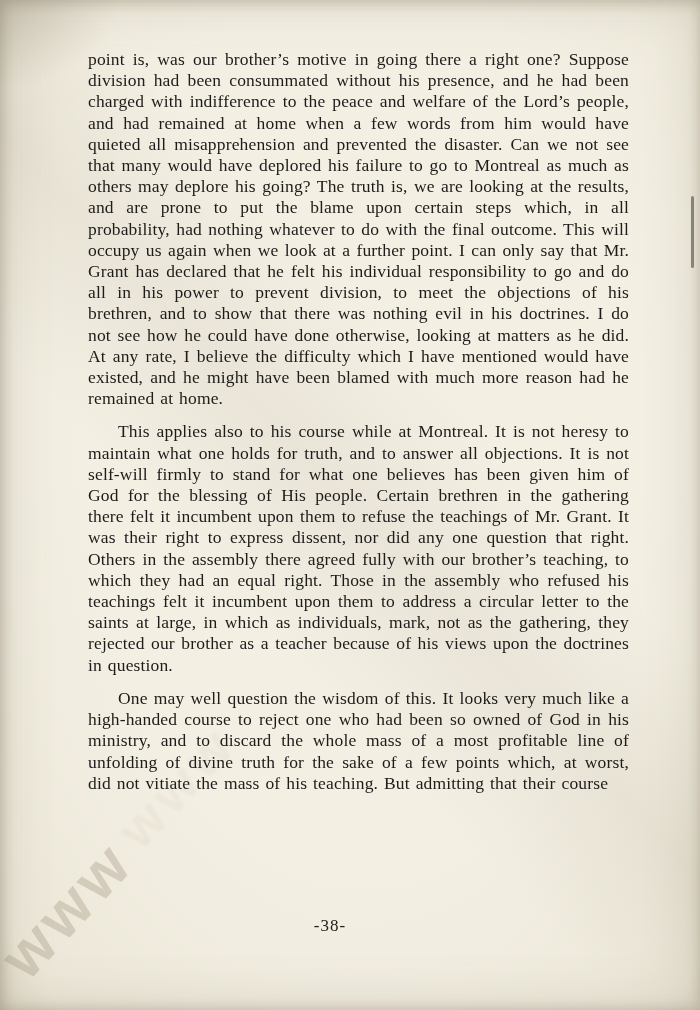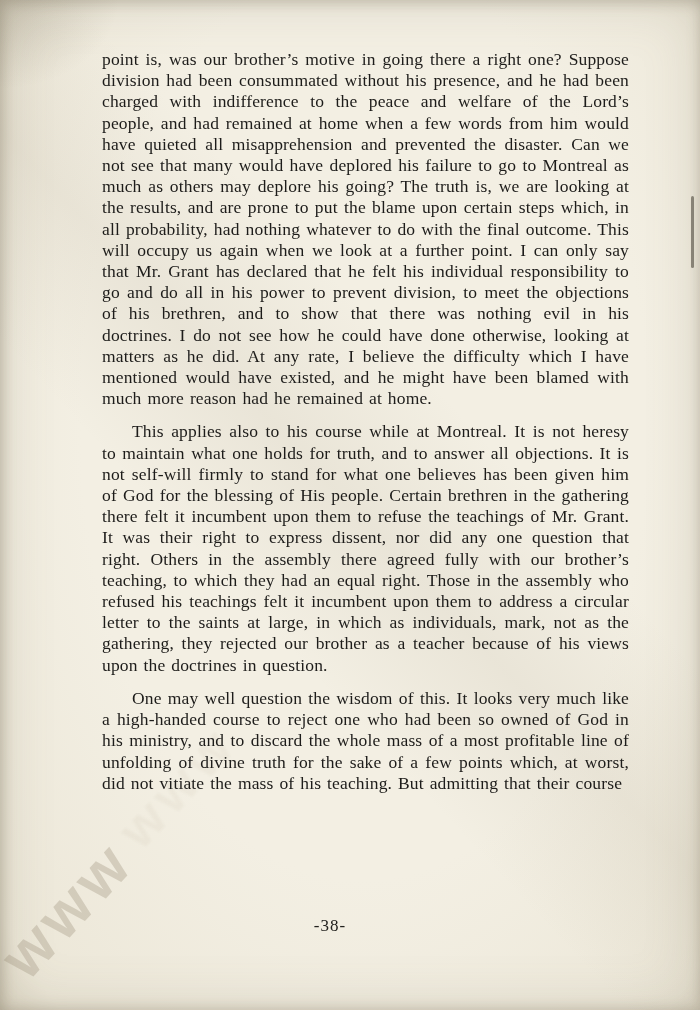--- a/index.html
+++ b/index.html
@@ -43,21 +43,21 @@
     top: 49px;
     width: 541px;
     font-size: 17.5px;
     line-height: 21.2px;
     color: #1d1c1a;
     text-align: justify;
     letter-spacing: 0.15px;
     word-spacing: 1.4px;
   }
   .text-body p {
-    margin: 0 0 12px 14px;
+    margin: 0 0 12px 0;
   }
   .text-body p.indent {
     text-indent: 30px;
   }
   .text-body b {
     font-weight: 400;
   }
   .page-number {
     position: absolute;
     top: 916px;

